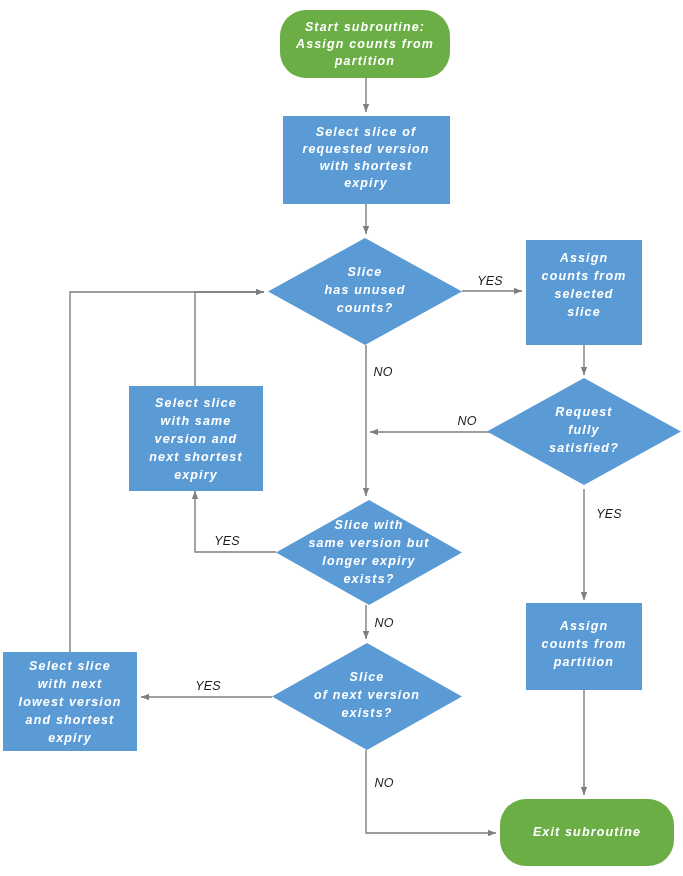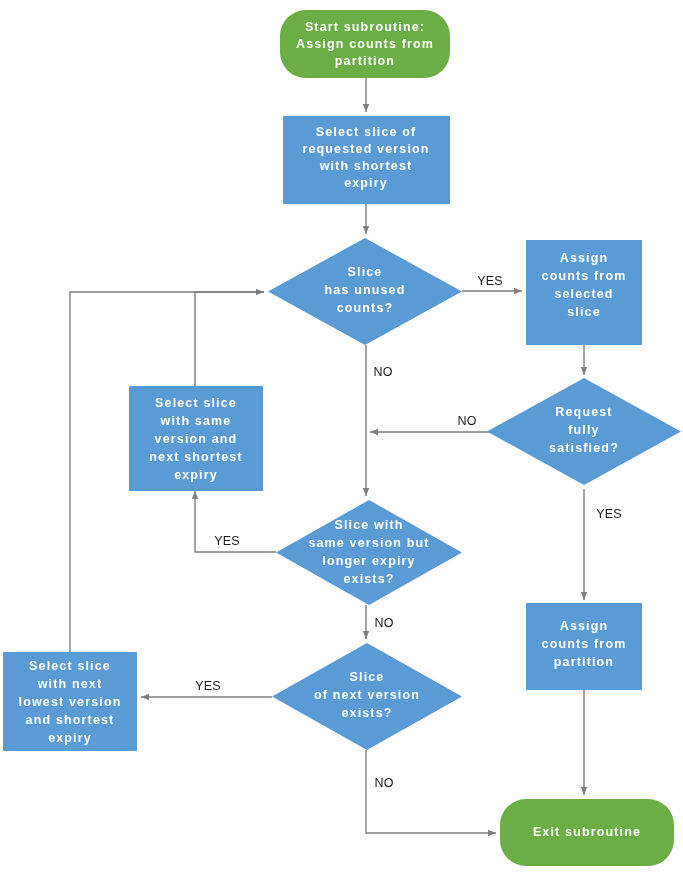--- a/index.html
+++ b/index.html
@@ -10,20 +10,21 @@
   body {
     width: 683px;
     height: 876px;
     font-family: "Liberation Sans", sans-serif;
     overflow: hidden;
   }
   #flowchart-root {
     position: relative;
     width: 552px;
     height: 876px;
+    font-style: italic;
   }
   svg#flow-svg {
     display: block;
     width: 683px;
     height: 876px;
   }
   .node-label {
     font-family: "Liberation Sans", sans-serif;
     font-size: 12.5px;
     font-weight: bold;

